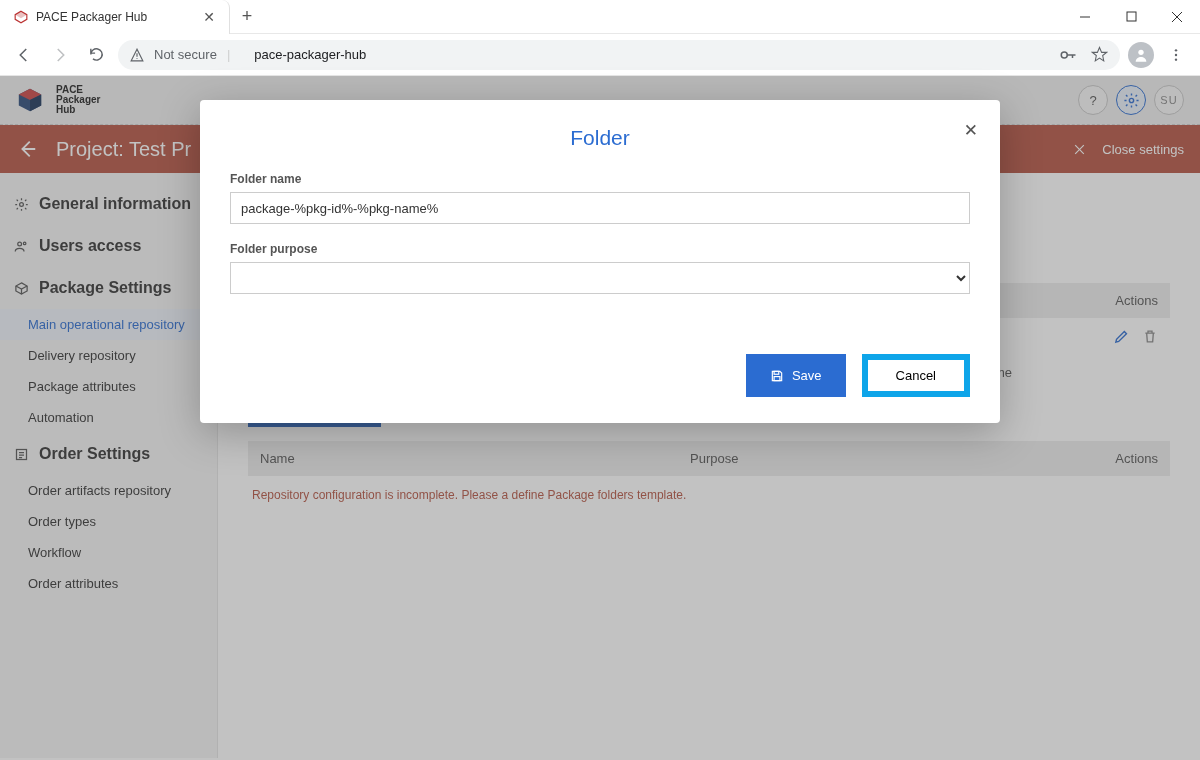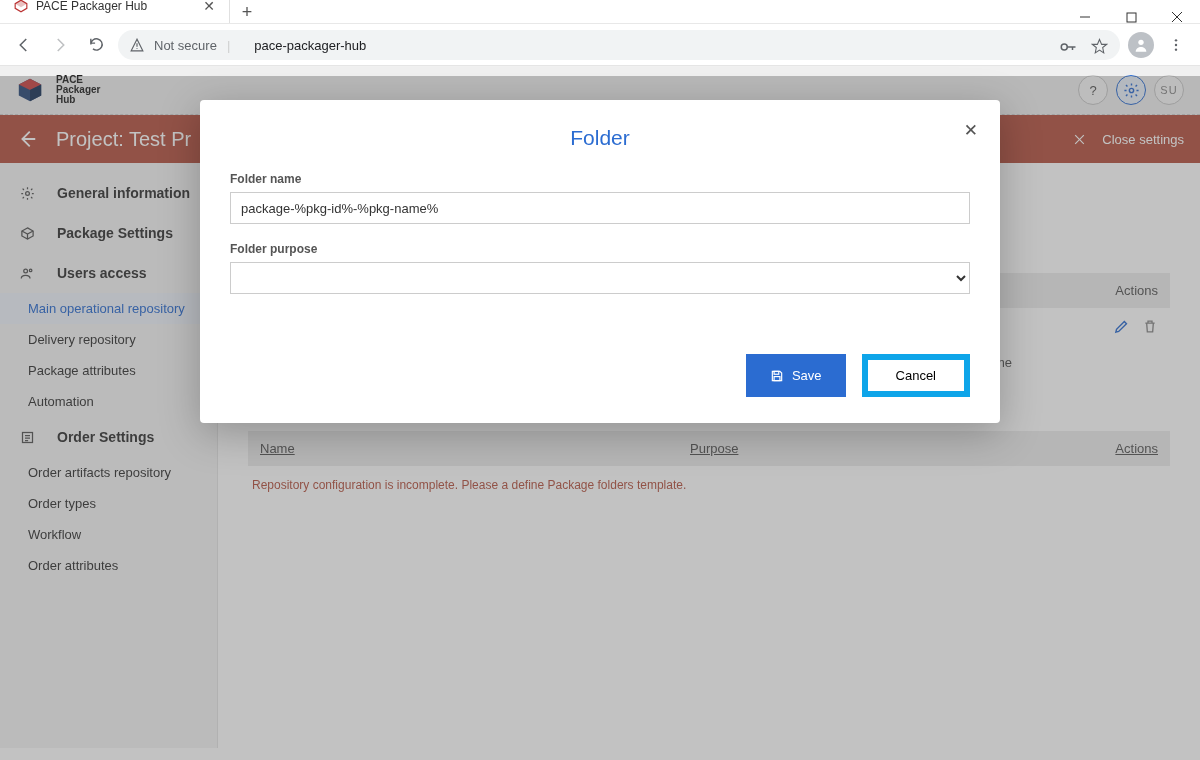--- a/index.html
+++ b/index.html
@@ -1,29 +1,29 @@
 <!DOCTYPE html>
 <html><head>
 <meta charset="utf-8">
 <style>
 * { box-sizing: border-box; margin: 0; padding: 0; font-family: "Segoe UI", Arial, sans-serif; }
 html, body { width: 1200px; height: 760px; overflow: hidden; background: #fff; }
 
 
-.titlebar { height: 24px; background: #fff; display: flex; align-items: flex-end; border-bottom: 1px solid #e8e8e8; }
+.titlebar { height: 34px; background: #fff; display: flex; align-items: center; border-bottom: 1px solid #e8e8e8; }
 .tab { display: flex; align-items: center; gap: 8px; padding: 0 14px; height: 34px; background: #fff; border-right: 1px solid #e0e0e0; border-top-left-radius: 8px; border-top-right-radius: 8px; font-size: 12px; color: #333; min-width: 230px; position: relative; }
 .tab .favicon { width: 14px; height: 14px; }
 .tab .tab-close { margin-left: auto; font-size: 14px; color: #555; }
 .newtab { width: 34px; display: flex; align-items: center; justify-content: center; color: #555; font-size: 18px; }
 .win-controls { margin-left: auto; display: flex; }
 .win-controls div { width: 46px; display: flex; align-items: center; justify-content: center; color: #333; }
 
 .addrbar { height: 42px; display: flex; align-items: center; padding: 0 10px; gap: 8px; background: #fff; border-bottom: 1px solid #e5e5e5; }
 .nav-ico { width: 28px; height: 28px; display: flex; align-items: center; justify-content: center; color: #5f6368; border-radius: 50%; }
-.addr-field { flex: 1; height: 30px; background: #f1f3f4; border-radius: 15px; display: flex; align-items: flex-start; padding: 8px 12px; gap: 10px; color: #5f6368; font-size: 13px; }
+.addr-field { flex: 1; height: 30px; background: #f1f3f4; border-radius: 15px; display: flex; align-items: center; padding: 0 12px; gap: 10px; color: #5f6368; font-size: 13px; }
 .addr-field .host { color: #202124; margin-left: 14px; }
 .addr-right { margin-left: auto; display: flex; align-items: center; gap: 14px; color: #5f6368; }
 .avatar-circle { width: 26px; height: 26px; border-radius: 50%; background: #bdc1c6; display: flex; align-items: center; justify-content: center; color: #fff; font-size: 14px; }
 
 
 .app-header { height: 49px; background: #f0f0f0; border-bottom: 1px dashed #d0d0d0; display: flex; align-items: center; padding: 0 16px; gap: 12px; }
 .logo-cube { width: 28px; height: 28px; }
 .logo-text { font-size: 10px; font-weight: 600; line-height: 10px; color: #222; }
 .app-header-right { margin-left: auto; display: flex; align-items: center; gap: 8px; }
 .hdr-btn { width: 30px; height: 30px; border-radius: 50%; border: 1px solid #c8c8c8; display: flex; align-items: center; justify-content: center; color: #555; font-size: 13px; background: #f7f7f7; }
@@ -31,35 +31,35 @@
 .hdr-btn.su { font-size: 11px; letter-spacing: 1px; color: #888; }
 
 
 .project-bar { height: 48px; background: #b55442; color: #fff; display: flex; align-items: center; padding: 0 16px; font-size: 20px; font-weight: 300; }
 .project-bar .back { margin-right: 18px; font-size: 20px; }
 .project-bar .close-settings { margin-left: auto; display: flex; align-items: center; gap: 16px; font-size: 13px; font-weight: 400; }
 
 
 .body { display: flex; height: calc(760px - 34px - 42px - 49px - 48px - 2px); }
 .sidebar { width: 218px; background: #f5f5f5; border-right: 1px solid #e5e5e5; padding-top: 10px; font-size: 13px; color: #333; }
-.side-head { display: flex; align-items: center; gap: 22px; padding: 12px 20px; font-weight: 600; color: #333; font-size: 14px; }
+.side-head { display: flex; align-items: center; gap: 10px; padding: 12px 14px; font-weight: 600; color: #333; font-size: 16px; }
 .side-item { padding: 8px 18px 8px 28px; color: #333; cursor: pointer; }
 .side-item.active { color: #2b6cd1; background: #eef3fb; }
 .content { flex: 1; padding: 20px 30px; background: #fff; font-size: 13px; color: #333; position: relative; }
 
 
 .tbl { width: 100%; }
 .tbl-head { display: flex; background: #ededed; color: #555; font-size: 13px; padding: 10px 12px; }
 .tbl-head .c-actions { margin-left: auto; }
 .row1-actions { display: flex; justify-content: flex-end; gap: 12px; padding: 10px 12px; color: #2b6cd1; }
 .info-line { display: flex; align-items: center; gap: 8px; color: #555; padding: 10px 2px 14px; }
 .info-line .info-ico { color: #2b6cd1; }
 .btn-primary { display: inline-flex; align-items: center; gap: 8px; background: #2b63b5; color: #fff; border: none; padding: 8px 14px; font-size: 13px; cursor: pointer; }
 .btn-primary .plus { font-size: 15px; }
-.tbl2-head { display: flex; background: #ededed; color: #555; font-size: 13px; padding: 10px 12px; margin-top: 14px; text-decoration: underline; }
+.tbl2-head { display: flex; background: #ededed; color: #555; font-size: 13px; padding: 10px 12px; margin-top: 14px; }
 .tbl2-head .c-name { flex: 0 0 430px; }
 .tbl2-head .c-purpose { flex: 1; }
 .tbl2-head .c-actions2 { margin-left: auto; }
 .warn { color: #b55442; font-size: 12px; padding: 12px 4px; }
 
 
 .overlay { position: absolute; inset: 0; top: 76px; background: rgba(80,80,80,0.35); }
 .dialog { position: absolute; top: 100px; left: 200px; width: 800px; background: #fff; border-radius: 4px; box-shadow: 0 10px 40px rgba(0,0,0,0.25); padding: 26px 30px; }
 .dialog h2 { font-size: 21px; font-weight: 400; color: #2b6cd1; margin-bottom: 22px; text-align: center; }
 .dialog .dlg-close { position: absolute; top: 20px; right: 22px; font-size: 17px; color: #555; cursor: pointer; }
@@ -212,35 +212,35 @@
           <svg width="15" height="15" viewBox="0 0 24 24">
             <circle cx="12" cy="12" r="3" fill="none" stroke="#555" stroke-width="2"></circle>
             <path d="M12 2v3M12 19v3M4.2 4.2l2.1 2.1M17.7 17.7l2.1 2.1M2 12h3M19 12h3M4.2 19.8l2.1-2.1M17.7 6.3l2.1-2.1" stroke="#555" stroke-width="2"></path>
           </svg>
         </span>
       <span>General information</span>
     </div>
     <div class="side-head">
       <span>
           <svg width="15" height="15" viewBox="0 0 24 24">
-            <polygon points="12,3 21,8 21,16 12,21 3,16 3,8" fill="none" stroke="#555" stroke-width="2"></polygon>
-            <path d="M3 8l9 5 9-5M12 13v8" fill="none" stroke="#555" stroke-width="2"></path>
-          </svg>
-        </span>
-      <span>Package Settings</span>
-    </div>
-    <div class="side-head">
-      <span>
-          <svg width="15" height="15" viewBox="0 0 24 24">
             <circle cx="9" cy="8" r="3" fill="none" stroke="#555" stroke-width="2"></circle>
             <path d="M2 20c0-3 3-5 7-5s7 2 7 5" fill="none" stroke="#555" stroke-width="2"></path>
             <circle cx="17" cy="7" r="2" fill="none" stroke="#555" stroke-width="2"></circle>
           </svg>
         </span>
       <span>Users access</span>
+    </div>
+    <div class="side-head">
+      <span>
+          <svg width="15" height="15" viewBox="0 0 24 24">
+            <polygon points="12,3 21,8 21,16 12,21 3,16 3,8" fill="none" stroke="#555" stroke-width="2"></polygon>
+            <path d="M3 8l9 5 9-5M12 13v8" fill="none" stroke="#555" stroke-width="2"></path>
+          </svg>
+        </span>
+      <span>Package Settings</span>
     </div>
     <div class="side-item active">Main operational repository</div>
     <div class="side-item">Delivery repository</div>
     <div class="side-item">Package attributes</div>
     <div class="side-item">Automation</div>
     <div class="side-head">
       <span>
           <svg width="15" height="15" viewBox="0 0 24 24">
             <rect x="4" y="4" width="16" height="16" fill="none" stroke="#555" stroke-width="2"></rect>
             <line x1="8" y1="9" x2="16" y2="9" stroke="#555" stroke-width="2"></line>

